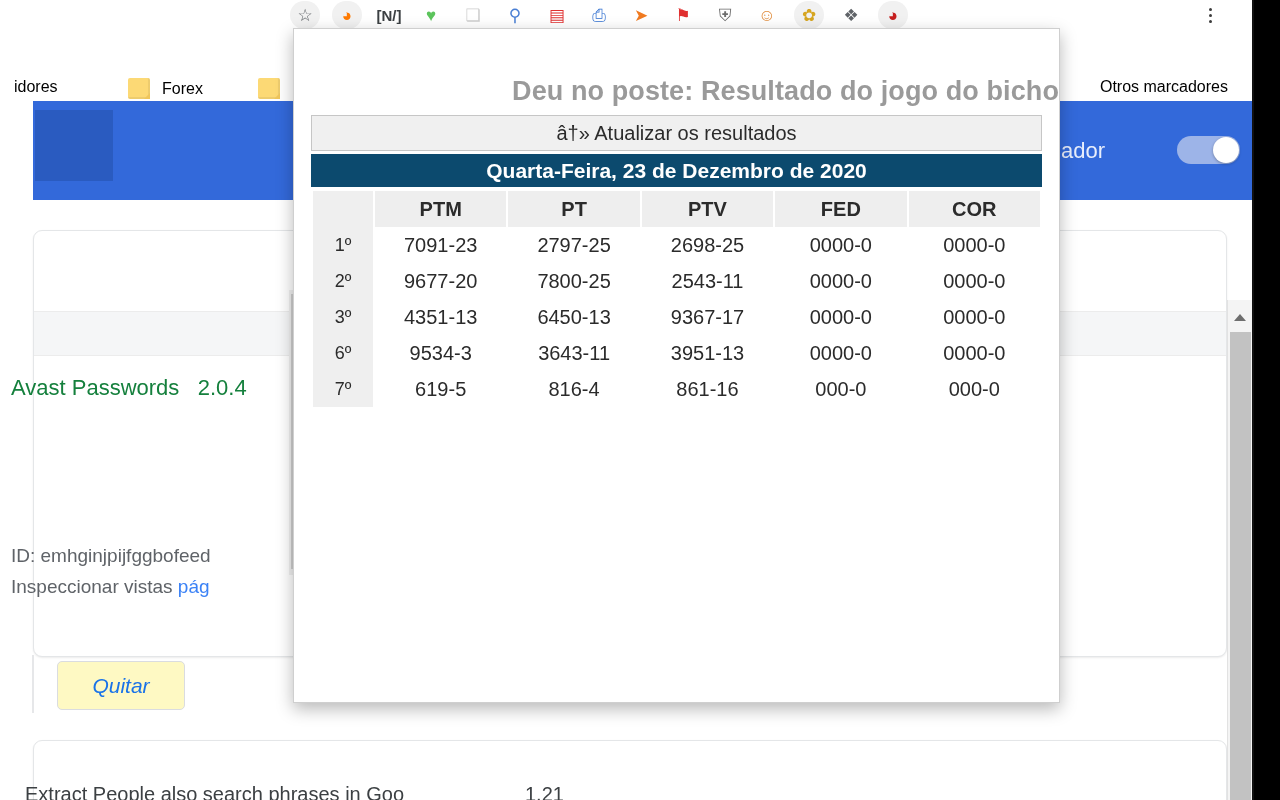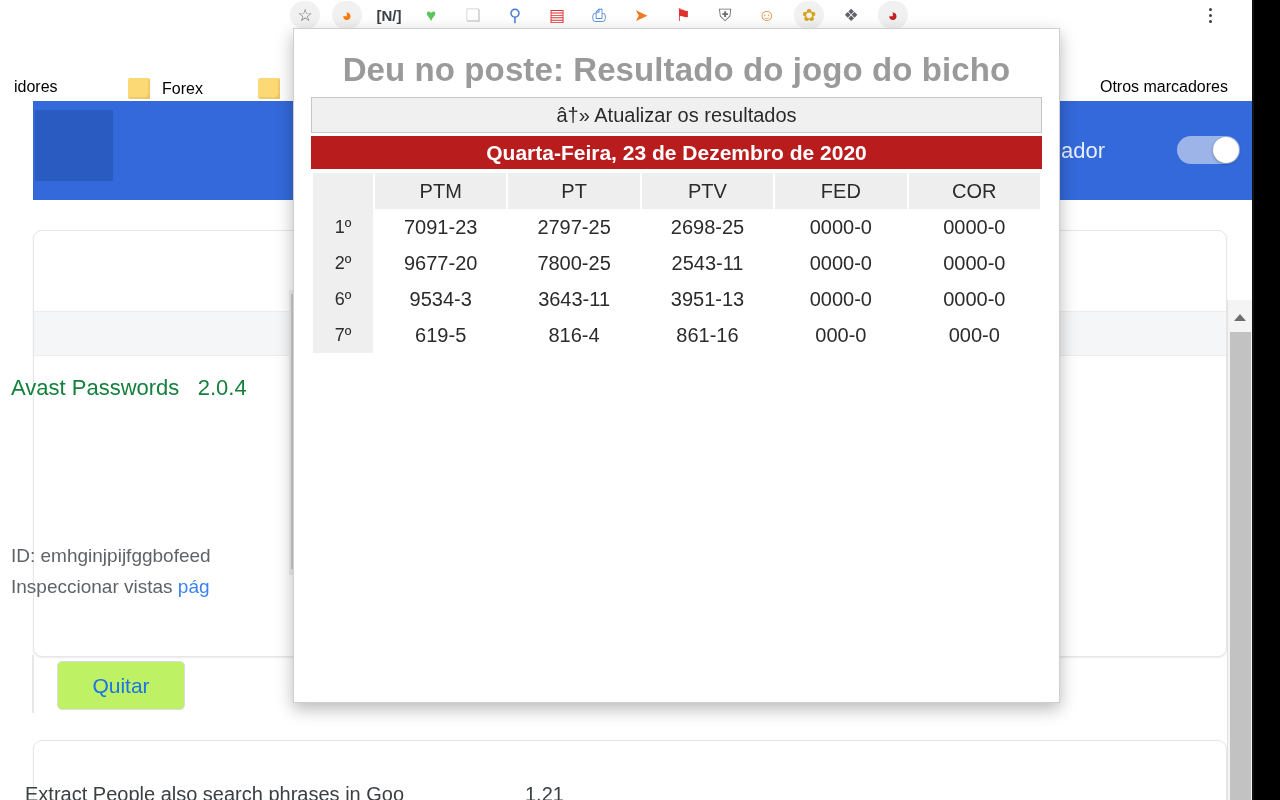--- a/index.html
+++ b/index.html
@@ -48,23 +48,23 @@
   .card{position:absolute;background:#ffffff;border:1px solid #e4e6e8;border-radius:9px;
         box-shadow:0 1px 2px rgba(0,0,0,.08);}
   #card-main{left:33px;top:230px;width:1192px;height:425px;}
   .card-strip{position:absolute;left:0;top:80px;width:100%;height:43px;background:#f5f6f7;
               border-top:1px solid #ececec;border-bottom:1px solid #ececec;}
   .ext-title{position:absolute;left:11px;top:375px;font-size:22px;color:#15803d;white-space:nowrap;}
   .ext-id{position:absolute;left:11px;top:545px;font-size:19px;color:#5f6368;white-space:nowrap;}
   .ext-views{position:absolute;left:11px;top:576px;font-size:19px;color:#5f6368;white-space:nowrap;}
   .ext-views a{color:#3b82f6;text-decoration:none;}
   .btn-quitar{position:absolute;left:57px;top:661px;width:126px;height:47px;
-              border:1px solid #dadce0;border-radius:5px;background:#bef264;
+              border:1px solid #dadce0;border-radius:5px;background:#fef9c3;
               display:flex;align-items:center;justify-content:center;
-              font-size:21px;color:#1a73e8;}
+              font-size:21px;color:#1a73e8;font-style:italic;}
   .btn-left-edge{position:absolute;left:32px;top:655px;width:2px;height:58px;background:#e6e7e9;}
 
   #card-second{left:33px;top:740px;width:1192px;height:120px;}
   .ext2-title{position:absolute;left:25px;top:783px;font-size:20px;color:#3c4043;white-space:nowrap;}
   .ext2-ver{position:absolute;left:525px;top:783px;font-size:20px;color:#3c4043;white-space:nowrap;}
 
   
   .pg-scroll{position:absolute;right:28px;top:300px;width:24px;height:500px;background:#f4f4f4;
              border-left:1px solid #e2e2e2;}
   .pg-scroll .arrow{position:absolute;left:0;top:8px;width:24px;height:18px;
@@ -73,35 +73,35 @@
              border-bottom:7px solid #6e6e6e;}
   .pg-scroll .thumb{position:absolute;left:2px;top:32px;width:21px;height:468px;background:#c2c2c2;}
 
   
   .inner-scroll{position:absolute;left:289px;top:290px;width:16px;height:285px;background:#f1f1f1;}
   .inner-scroll .thumb{position:absolute;left:2px;top:4px;width:12px;height:275px;background:#cfcfcf;}
 
   
   .popup{position:absolute;left:293px;top:28px;width:765px;height:673px;background:#ffffff;
          border:1px solid #cfcfcf;box-shadow:0 6px 16px rgba(0,0,0,.28);overflow:hidden;}
-  .popup-title{margin:22px 0 0 0;text-align:center;font-size:33px;font-weight:700;
+  .popup-title{margin:47px 0 0 0;text-align:right;font-size:27px;font-weight:700;
                color:#9a9a9a;letter-spacing:.1px;}
   .refresh-btn{margin:8px 17px 0 17px;height:34px;background:#f0f0f0;border:1px solid #c6c6c6;
                display:flex;align-items:center;justify-content:center;
                font-size:20px;color:#2b2b2b;}
-  .date-bar{margin:3px 17px 0 17px;height:33px;background:#b91c1c;
+  .date-bar{margin:3px 17px 0 17px;height:33px;background:#0c4a6e;
             display:flex;align-items:center;justify-content:center;
             font-size:21px;font-weight:700;color:#ffffff;}
 
   table.results{margin:4px 17px 0 17px;width:calc(100% - 34px);border-collapse:separate;
                 border-spacing:2px 0;table-layout:fixed;}
   table.results th,table.results td{
                 height:36px;text-align:center;font-size:20px;color:#2b2b2b;
                 vertical-align:middle;padding:0;}
-  table.results th{background:#eeeeee;font-weight:400;}
+  table.results th{background:#eeeeee;font-weight:700;}
   table.results col.pos{width:60px;}
   table.results td.pos{background:#efefef;font-size:18px;}
   table.results tr td{background:#ffffff;}
 </style>
 </head>
 <body>
 
 <div id="screen">
 
   <div class="blue-bar">
@@ -216,20 +216,28 @@
           </tr>
           <tr>
             <td class="pos">2º</td>
             <td>9677-20</td>
             <td>7800-25</td>
             <td>2543-11</td>
             <td>0000-0</td>
             <td>0000-0</td>
           </tr>
           <tr>
+            <td class="pos">3º</td>
+            <td>4351-13</td>
+            <td>6450-13</td>
+            <td>9367-17</td>
+            <td>0000-0</td>
+            <td>0000-0</td>
+          </tr>
+          <tr>
             <td class="pos">6º</td>
             <td>9534-3</td>
             <td>3643-11</td>
             <td>3951-13</td>
             <td>0000-0</td>
             <td>0000-0</td>
           </tr>
           <tr>
             <td class="pos">7º</td>
             <td>619-5</td>

